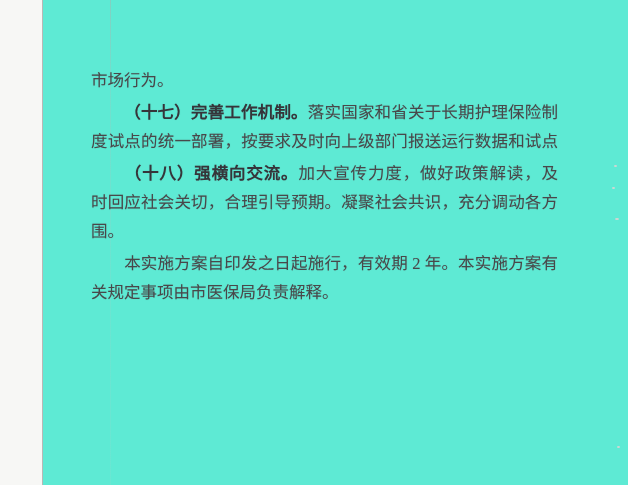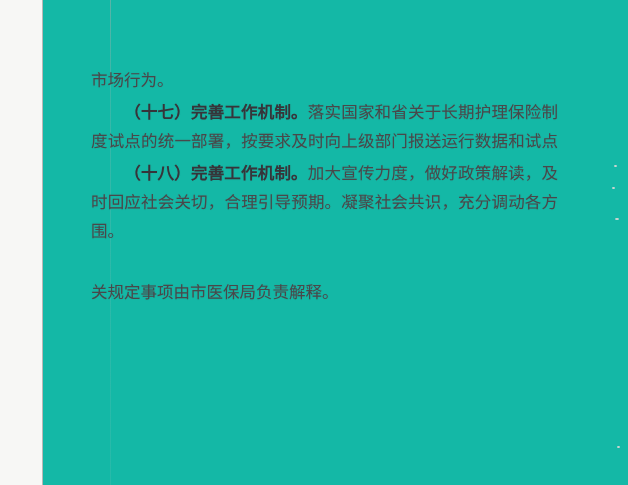--- a/index.html
+++ b/index.html
@@ -2,21 +2,21 @@
 <html lang="zh-CN"><head>
 <meta charset="utf-8">
 <title>Scanned Document</title>
 <style>
   html,body{margin:0;padding:0;}
   body{
     width:628px;height:485px;overflow:hidden;position:relative;
     background:#fbfbfa;
     font-family:"Liberation Serif", serif;
   }
-  .page{position:absolute;inset:0;background:#14b8a6;}
+  .page{position:absolute;inset:0;background:#5eead4;}
   .left-strip{
     position:absolute;left:0;top:0;width:42px;height:485px;
     background:#f7f7f5;
   }
   .fold-line{
     position:absolute;left:42px;top:0;width:1px;height:485px;
     background:#b8b8b6;
   }
   .crease-line{
     position:absolute;left:110px;top:0;width:1px;height:485px;
@@ -65,26 +65,26 @@
   <div class="crease-line"></div>
   <div class="text-block" id="text-block">
       <div class="para">
         <div class="line"><span>市场行为。</span></div>
       </div>
       <div class="para">
         <div class="line just"><span class="indent"></span><span class="bold">（十七）完善工作机制。</span><span>落实国家和省关于长期护理保险制</span></div>
         <div class="line just"><span>度试点的统一部署，按要求及时向上级部门报送运行数据和试点</span></div>
       </div>
       <div class="para">
-        <div class="line just"><span class="indent"></span><span class="bold">（十八）完善工作机制。</span><span>加大宣传力度，做好政策解读，及</span></div>
+        <div class="line just"><span class="indent"></span><span class="bold">（十八）强横向交流。</span><span>加大宣传力度，做好政策解读，及</span></div>
         <div class="line just"><span>时回应社会关切，合理引导预期。凝聚社会共识，充分调动各方</span></div>
         <div class="line"><span>围。</span></div>
       </div>
       <div class="para">
-        <div class="line just"><span class="indent"></span></div>
+        <div class="line just"><span class="indent"></span><span>本实施方案自印发之日起施行，有效期 2 年。本实施方案有</span></div>
         <div class="line"><span>关规定事项由市医保局负责解释。</span></div>
       </div>
     </div>
   <div class="speckle s1"></div>
   <div class="speckle s2"></div>
   <div class="speckle s3"></div>
   <div class="speckle s4"></div>
 </div>
 
 </body></html>

